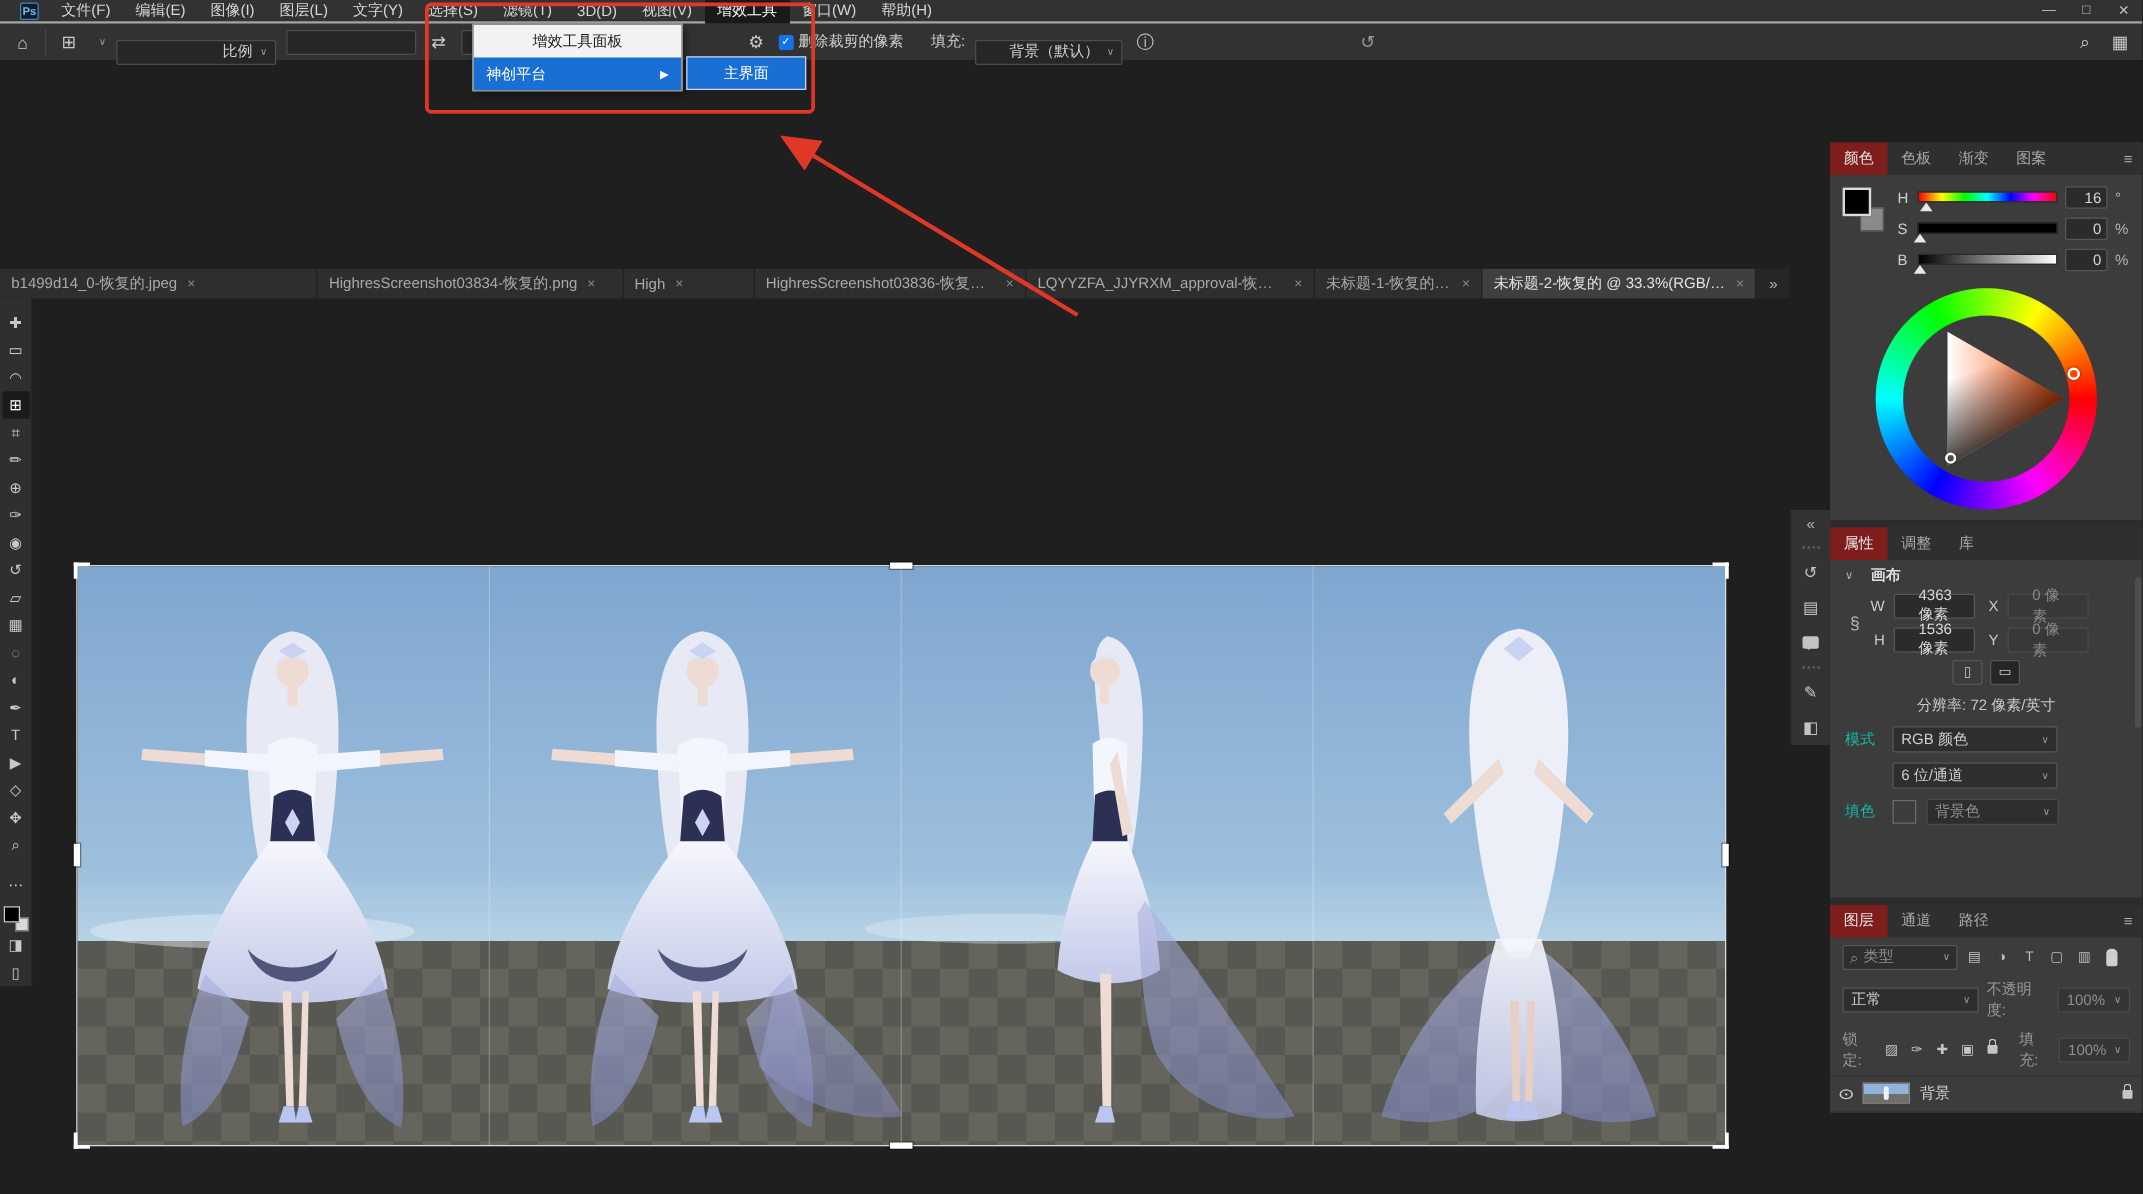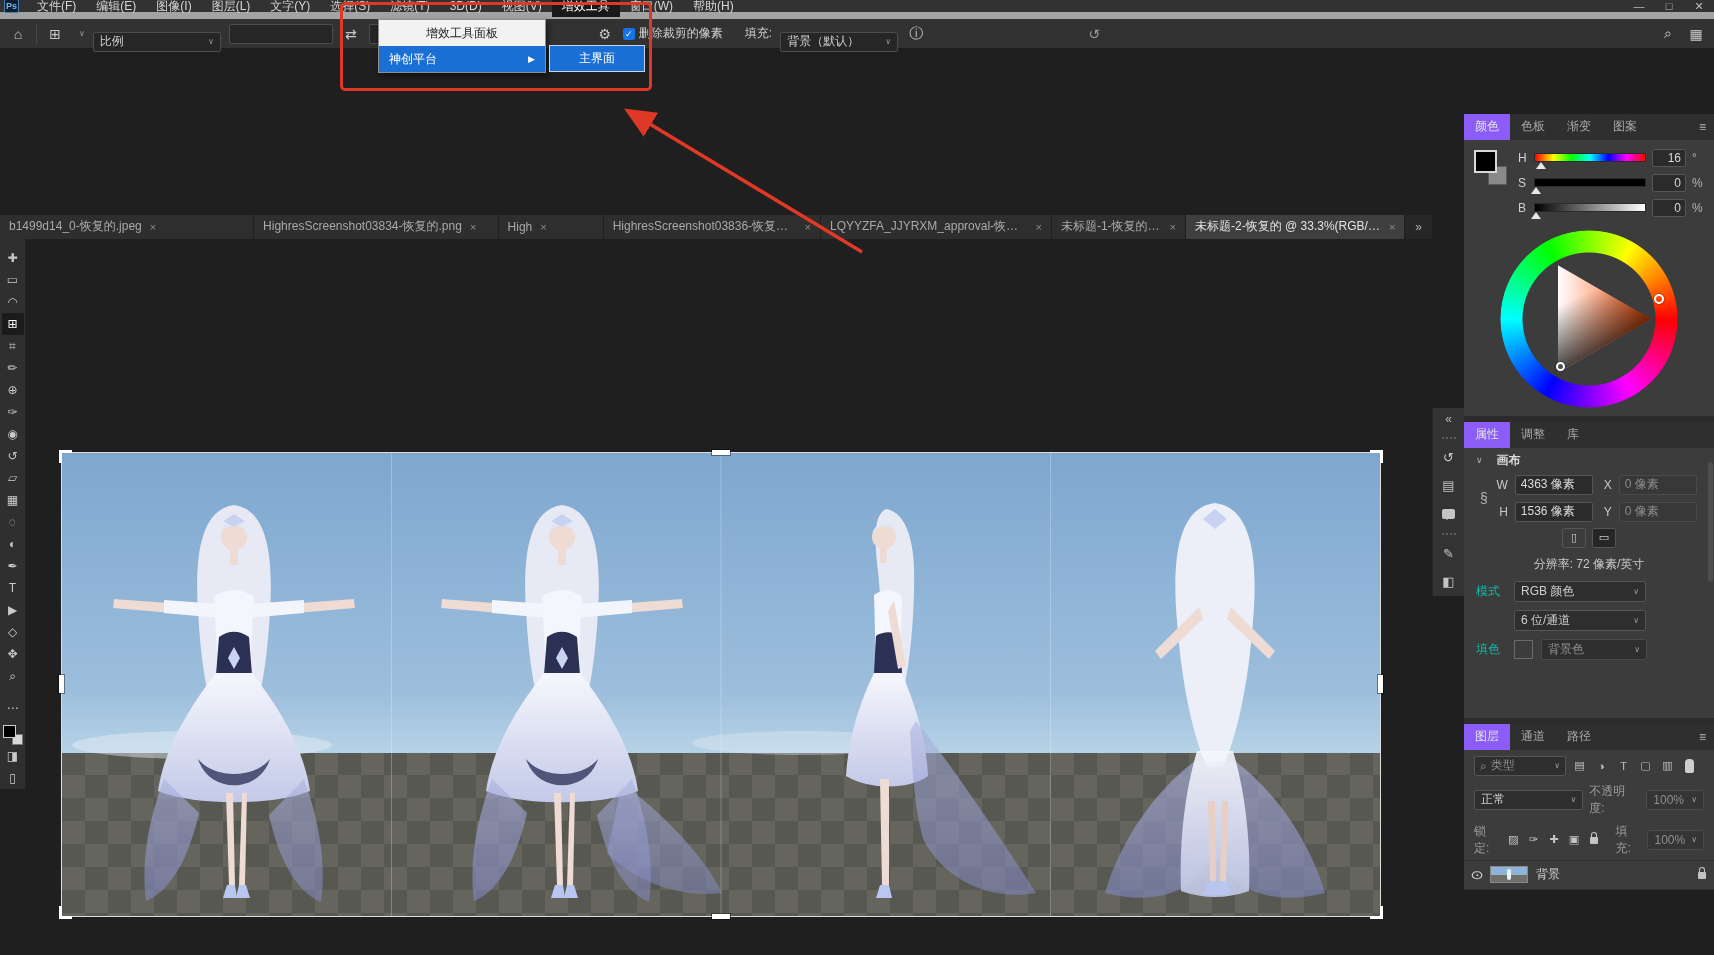--- a/index.html
+++ b/index.html
@@ -1,33 +1,33 @@
 <!DOCTYPE html>
 <html><head>
 <meta charset="utf-8">
 <style>
   * { margin:0; padding:0; box-sizing:border-box; }
   html,body { width:1714px; height:955px; overflow:hidden; background:#1f1f1f;
     font-family:"Liberation Sans","DejaVu Sans",sans-serif; font-size:12px; color:#cfcfcf; }
   .bar { display:flex; align-items:center; background:#323232; }
   
-  #menubar { height:19px; padding-left:4px; border-bottom:7px solid #a3a3a3; }
+  #menubar { height:19px; padding-left:16px; border-bottom:2px solid #a3a3a3; }
   .ps-logo { width:15px; height:14px; background:#0b1f33; color:#7ab6e8; border:1px solid #4b80b3;
     font-size:9px; font-weight:bold; display:flex; align-items:center; justify-content:center; border-radius:2px; margin-right:8px;}
   .menu-item { padding:2px 10px; color:#d6d6d6; cursor:default; }
   .menu-item.open { background:#191919; color:#ffffff; }
   .win-controls { margin-left:auto; display:flex; }
   .win-btn { width:30px; text-align:center; color:#bdbdbd; font-size:11px; padding:2px 0; }
   
   #optionsbar { height:30px; padding:0 8px; gap:8px; border-bottom:1px solid #1c1c1c; }
   .opt-icon { font-size:14px; color:#c9c9c9; width:20px; text-align:center; }
   .vdiv { width:1px; height:20px; background:#474747; }
   .opt-select,.opt-input { height:20px; background:#262626; border:1px solid #4c4c4c; border-radius:2px;
     color:#cfcfcf; display:flex; align-items:center; padding:0 6px; }
-  .opt-select { justify-content:space-between;margin-top:16px; }
+  .opt-select { justify-content:flex-end;margin-top:16px; }
   .caret { font-size:8px; color:#9a9a9a; margin-left:6px; }
   .opt-btn { height:20px; padding:0 10px; background:#2d2d2d; border:1px solid #454545; border-radius:2px;
     display:flex; align-items:center; }
   .chk { width:12px; height:12px; background:#1473e6; border-radius:2px; color:#fff; font-size:9px;
     display:flex; align-items:center; justify-content:center; margin-right:4px; }
   .dim { color:#9a9a9a; }
   
   #workspace { display:flex; height:905px;align-items:center; }
   #left-col { width:1432px; display:flex; flex-direction:column; }
   
@@ -68,21 +68,21 @@
   .dock-icon { width:24px; height:24px; display:flex; align-items:center; justify-content:center;
     color:#c4c4c4; font-size:13px; margin:2px 0; }
   .bubble { width:13px; height:10px; background:#c4c4c4; border-radius:2px; position:relative; }
   .bubble:after { content:""; position:absolute; left:2px; bottom:-4px; border:3px solid transparent; border-top-color:#c4c4c4; }
   
   #panels { width:250px; display:flex; flex-direction:column; background:#2b2b2b; }
   .panel { background:#3c3c3c; display:flex; flex-direction:column; }
   .panel-gap { height:6px; background:#2b2b2b; }
   .ptabs { height:26px; background:#2f2f2f; display:flex; align-items:stretch; }
   .ptab { padding:0 11px; display:flex; align-items:center; color:#a8a8a8; }
-  .ptab.active { background:#8b5cf6; color:#e3e3e3; }
+  .ptab.active { background:#7f1d1d; color:#e3e3e3; }
   .pmenu { margin-left:auto; padding:0 8px; display:flex; align-items:center; color:#b5b5b5; }
   
   #color-panel { height:302px; }
   .color-body { padding:10px 10px 0 10px; display:flex; gap:10px; }
   .swatches { position:relative; width:34px; height:40px; flex-shrink:0; }
   .swatches .back { position:absolute; left:14px; top:16px; width:19px; height:19px; background:#8a8a8a; border:1px solid #5a5a5a; }
   .swatches .front { position:absolute; left:0; top:0; width:23px; height:23px; background:#000; border:2px solid #d9d9d9; }
   .sliders { flex:1; display:flex; flex-direction:column; gap:9px; }
   .srow { display:flex; align-items:center; gap:6px; height:16px; }
   .srow .sl { width:10px; color:#cfcfcf; }
@@ -110,22 +110,22 @@
   .doc-icon { width:16px; height:18px; background:#2f2f2f; border:1px solid #9a9a9a; position:relative; }
   .doc-icon:after { content:""; position:absolute; right:-1px; top:-1px; border:4px solid #3c3c3c;
     border-left-color:#9a9a9a; border-bottom-color:#9a9a9a; }
   .sec-head { font-weight:bold; color:#dcdcdc; }
   .twist { font-size:9px; color:#b0b0b0; margin-right:6px; }
   .wh-grid { display:flex; padding:2px 12px 2px 16px; gap:8px; }
   .link-col { display:flex; align-items:center; color:#b5b5b5; font-size:14px; }
   .wh-rows { display:flex; flex-direction:column; gap:7px; }
   .wh-row { display:flex; align-items:center; gap:7px; }
   .fld-l { width:12px; text-align:right; color:#c9c9c9; }
-  .fld { width:78px; height:20px; background:#2b2b2b; border:1px solid #565656; border-radius:2px;
-    display:flex; align-items:center; padding:0 5px; color:#dadada; }
+  .fld { width:65px; height:20px; background:#2b2b2b; border:1px solid #565656; border-radius:2px;
+    display:flex; align-items:center; padding:0 19px; color:#dadada; }
   .fld.ghost { background:#383838; border-color:#4a4a4a; color:#8a8a8a; }
   .orient-row { justify-content:center; gap:6px; }
   .orient { width:24px; height:20px; border:1px solid #555; border-radius:2px; display:flex;
     align-items:center; justify-content:center; color:#c9c9c9; font-size:11px; }
   .orient.active { background:#262626; }
   .res-row { justify-content:center; color:#c9c9c9; }
   .psel { flex:0 0 132px; height:21px; background:#2e2e2e; border:1px solid #565656; border-radius:2px;
     display:flex; align-items:center; justify-content:space-between; padding:0 6px; }
   .psel.ghost { color:#8f8f8f; border-color:#4a4a4a; }
   .plabel { width:30px; color:#14b8a6; }

